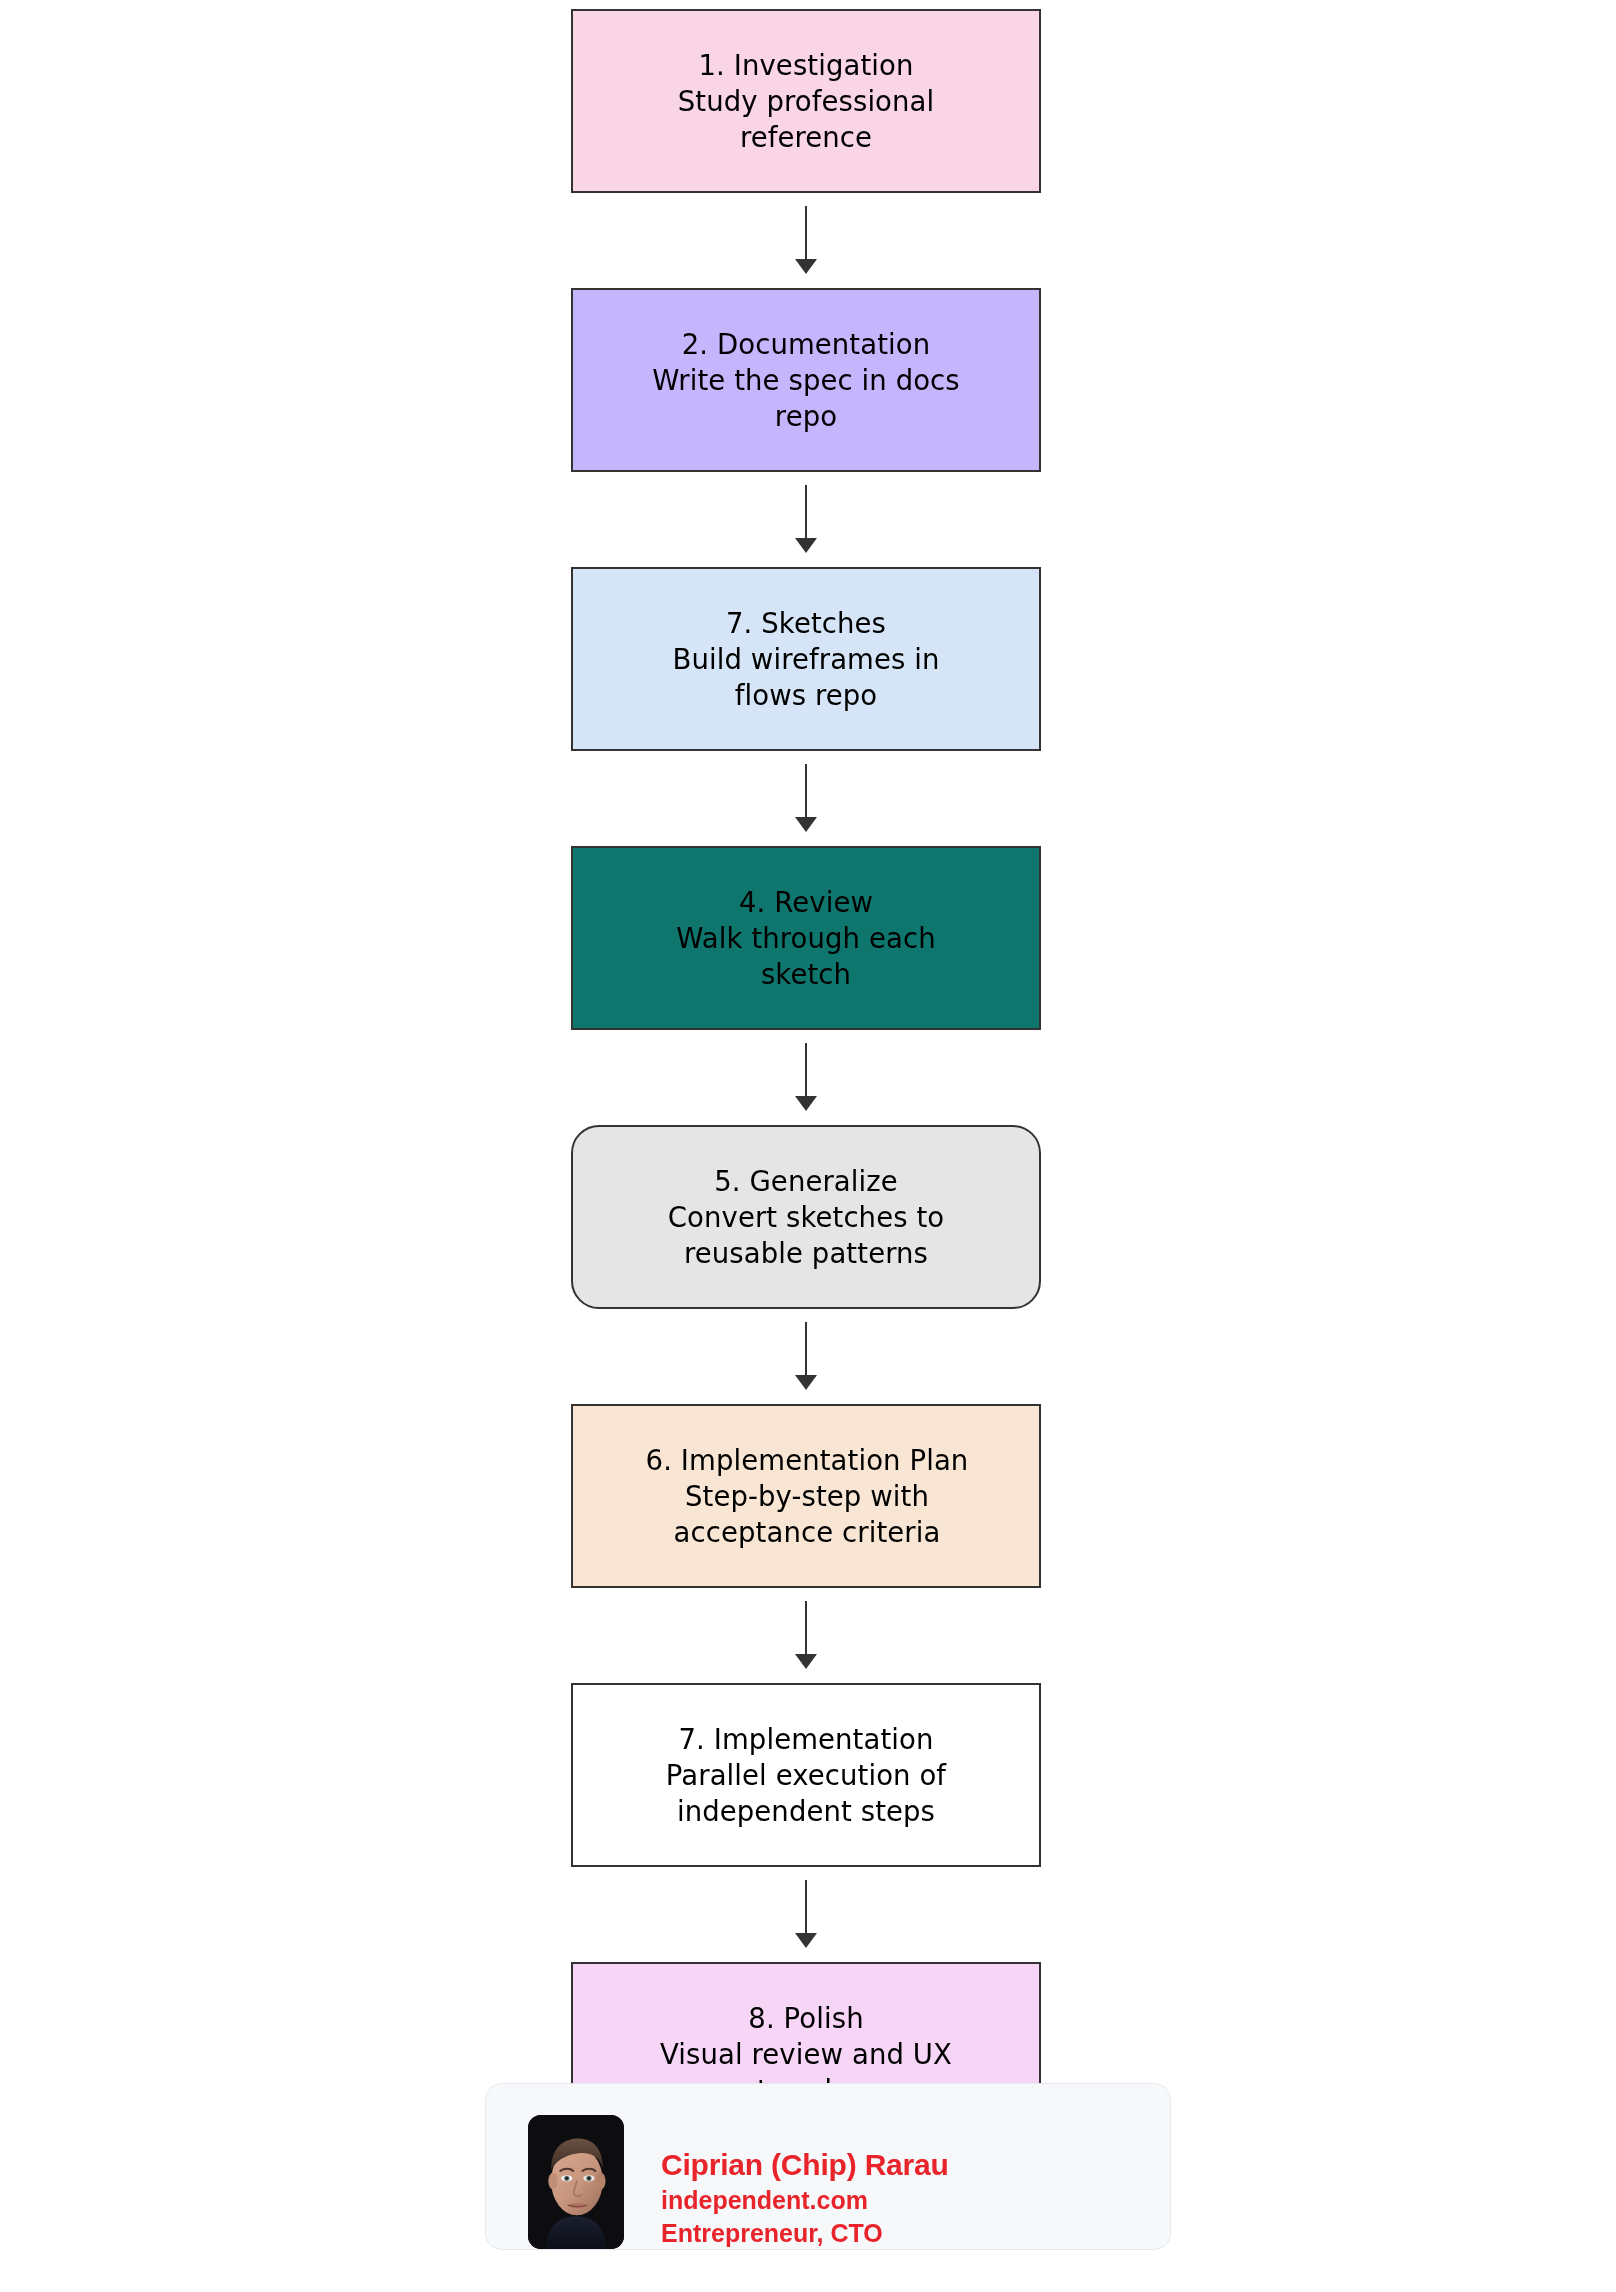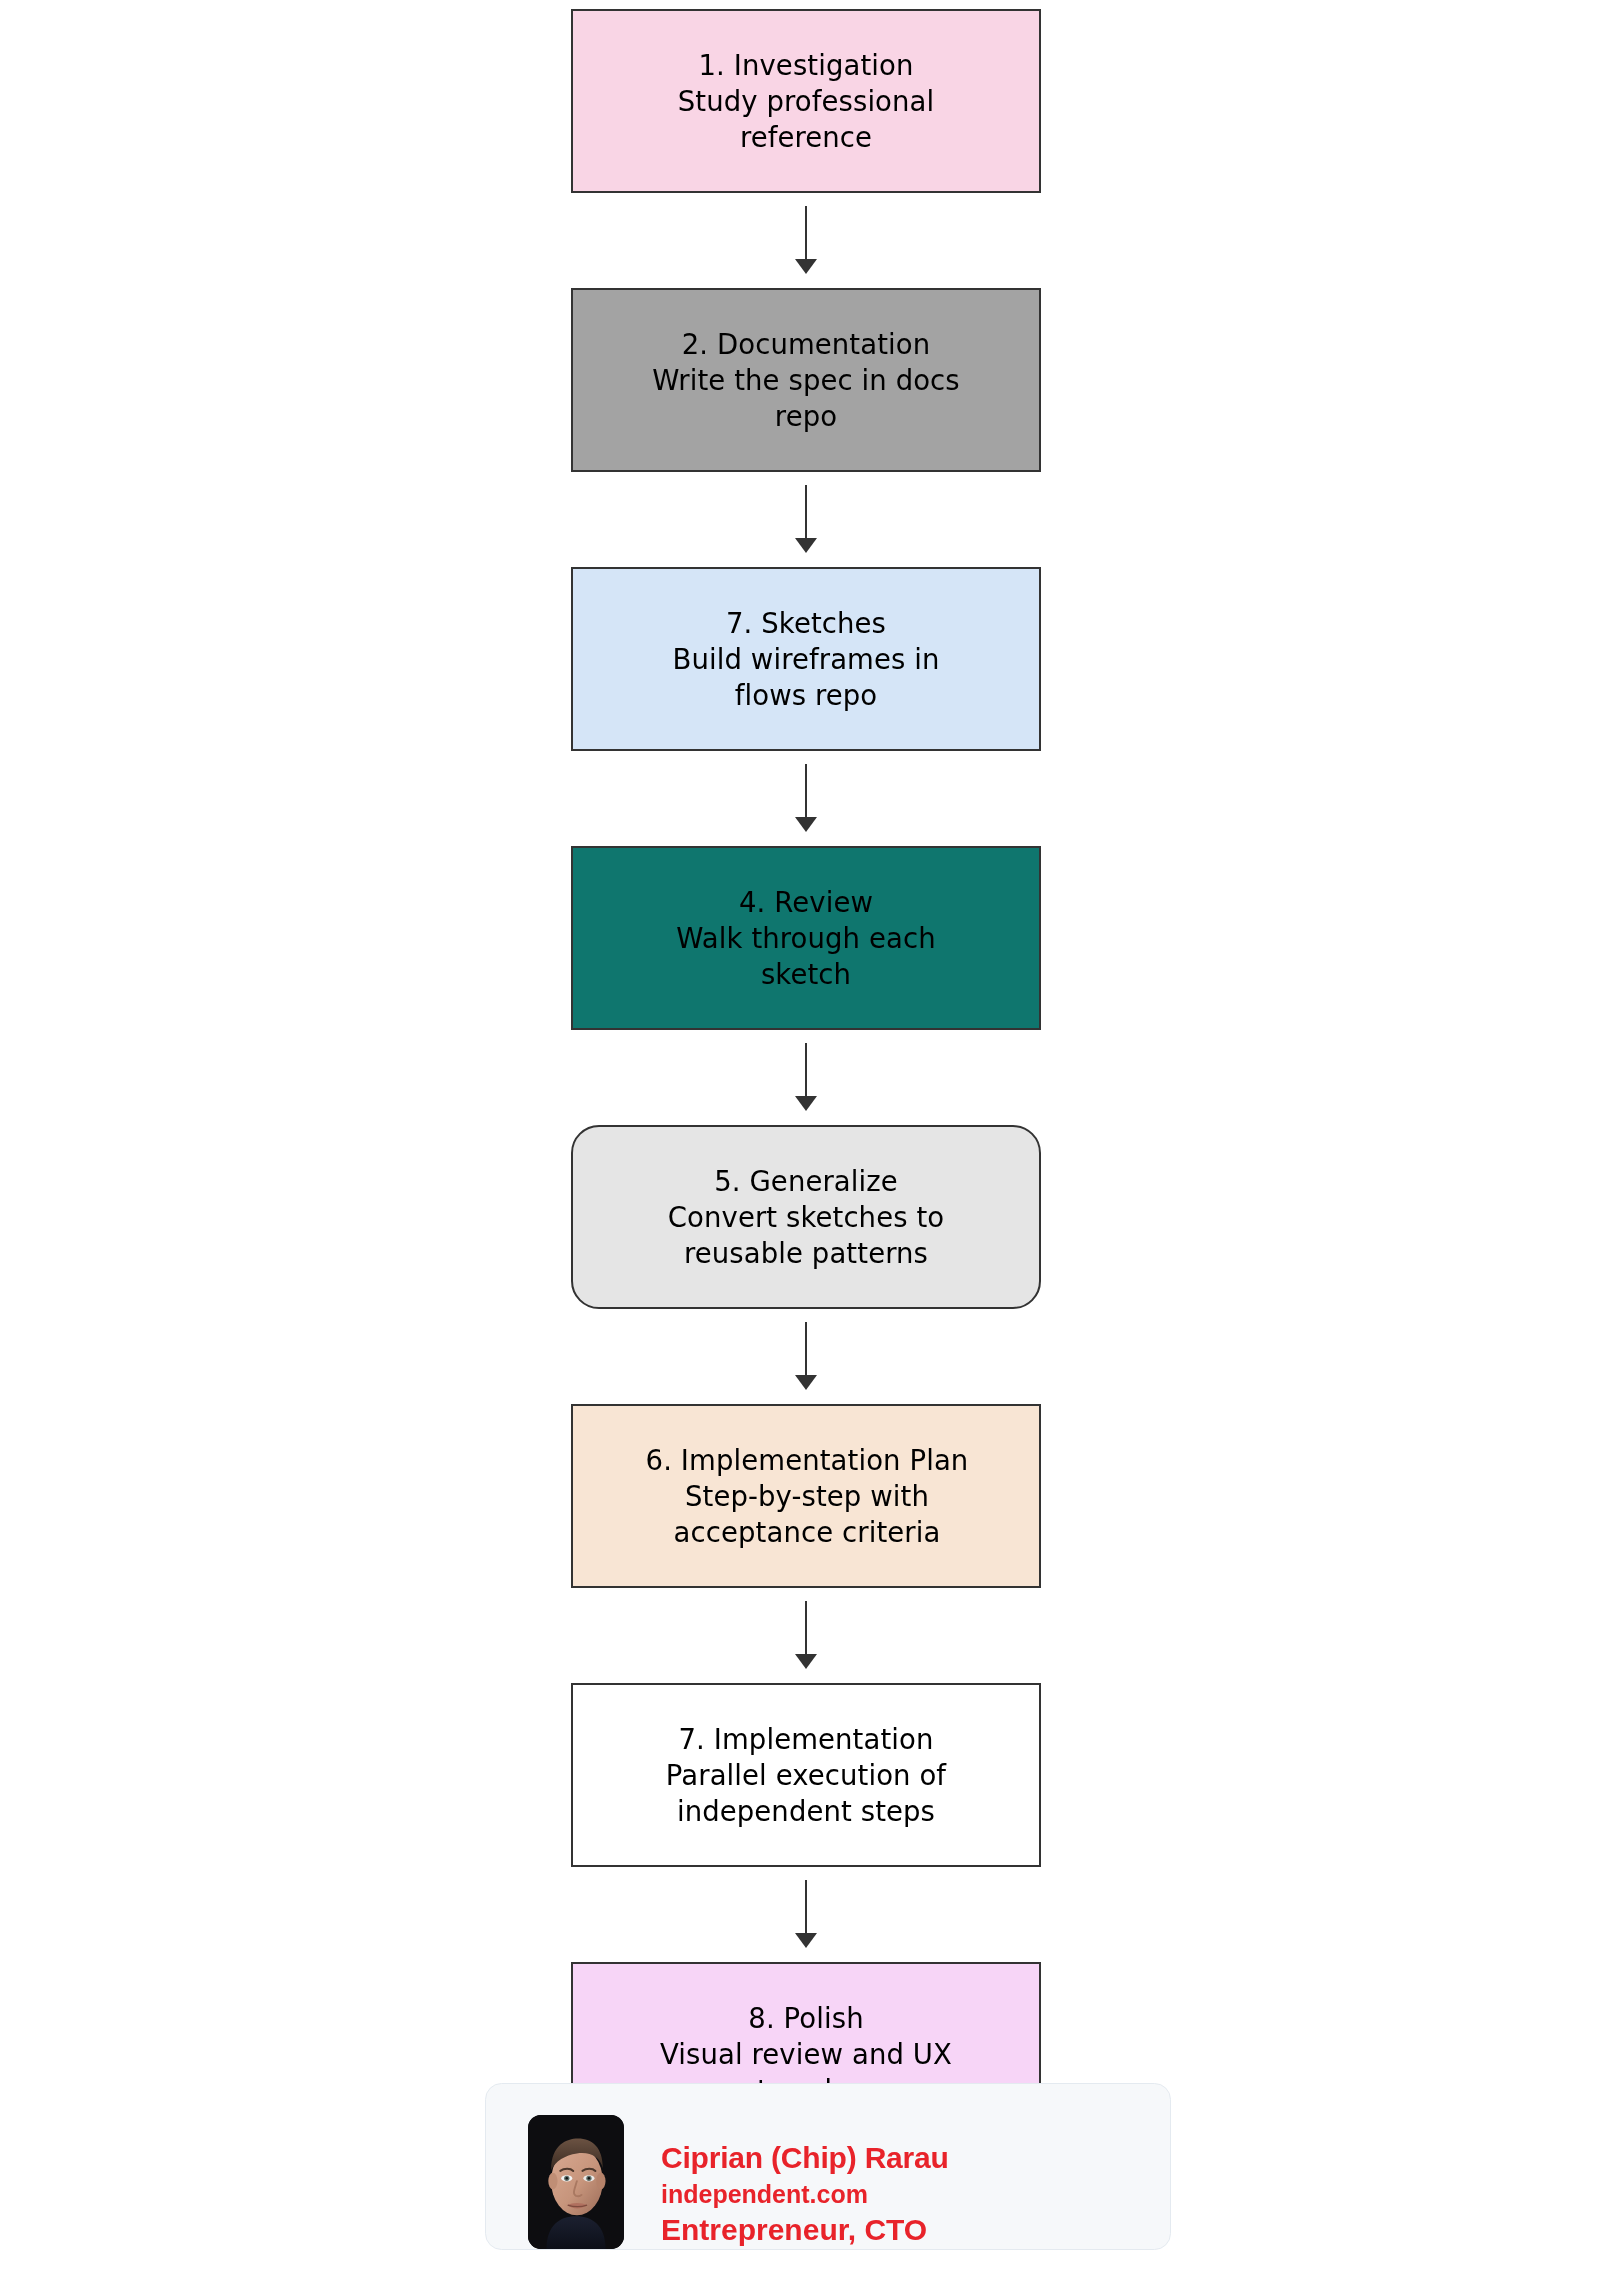--- a/index.html
+++ b/index.html
@@ -135,40 +135,40 @@
     color: #e8232a;
     font-family: "Liberation Sans", sans-serif;
     font-weight: bold;
     font-size: 25px;
     line-height: 1.3;
   }
   .sig-role {
     color: #e8232a;
     font-family: "Liberation Sans", sans-serif;
     font-weight: bold;
-    font-size: 30px;
+    font-size: 25px;
     line-height: 1.3;
   }
 </style>
 </head>
 <body style="background: rgb(255, 255, 255);">
 
 <div id="flow-root">
 
   <div class="flow-column" id="flow-column">
       <div class="node" style="background: rgb(249, 213, 229); border-color: rgb(51, 51, 51);">
         <span class="node-title">1. Investigation</span>
         <span class="node-desc">Study professional
 reference</span>
       </div>
       <div class="connector">
         <div class="conn-line" style="background: rgb(51, 51, 51);"></div>
         <div class="conn-head" style="border-top-color: rgb(51, 51, 51);"></div>
       </div>
-      <div class="node" style="background: #a3a3a3; border-color: rgb(51, 51, 51);">
+      <div class="node" style="background: #c4b5fd; border-color: rgb(51, 51, 51);">
         <span class="node-title">2. Documentation</span>
         <span class="node-desc">Write the spec in docs
 repo</span>
       </div>
       <div class="connector">
         <div class="conn-line" style="background: rgb(51, 51, 51);"></div>
         <div class="conn-head" style="border-top-color: rgb(51, 51, 51);"></div>
       </div>
       <div class="node" style="background: rgb(213, 229, 247); border-color: rgb(51, 51, 51);">
         <span class="node-title">7. Sketches</span>

